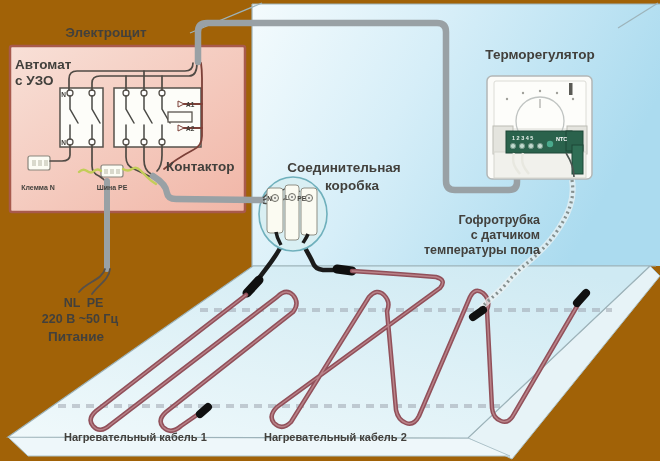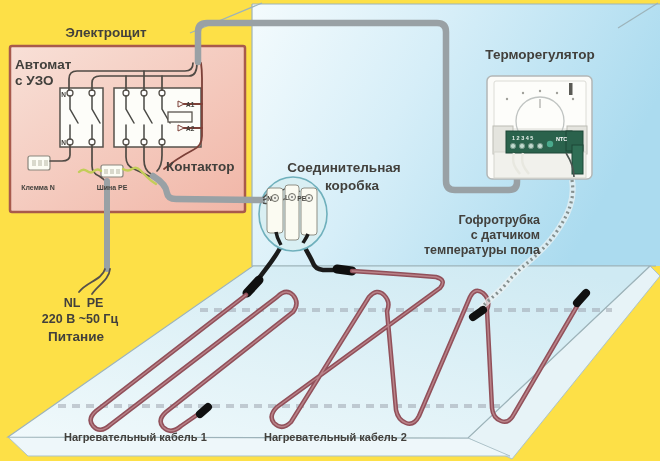--- a/index.html
+++ b/index.html
@@ -1,16 +1,16 @@
 <!DOCTYPE html>
 <html><head>
 <meta charset="utf-8">
 <style>
   html,body{margin:0;padding:0;background:#ffffff;}
-  #stage{position:relative;width:660px;height:461px;overflow:hidden;background:#fde047;
+  #stage{position:relative;width:660px;height:461px;overflow:hidden;background:#a16207;
          font-family:"Liberation Sans",sans-serif;}
   svg{position:absolute;left:0;top:0;}
   .lbl{font-family:"Liberation Sans",sans-serif;font-weight:bold;fill:#42403c;}
   .s13{font-size:13.5px}.s12{font-size:12.5px}.s11{font-size:11px}
   .s7{font-size:7px}.s6{font-size:6.5px}.s5{font-size:5.5px}
   .wire{stroke:#504a44;stroke-width:1.7;fill:none;stroke-linecap:round;stroke-linejoin:round;}
   .wirered{stroke:#7c4038;stroke-width:1.8;fill:none;stroke-linecap:round;stroke-linejoin:round;}
   .greycable{stroke:#99a1a5;stroke-width:6.5;fill:none;stroke-linecap:round;stroke-linejoin:round;}
   .blacklead{stroke:#1b1b1b;stroke-width:4.5;fill:none;stroke-linecap:round;}
   .sleeve{stroke:#0f0f0f;stroke-width:9;stroke-linecap:round;}

